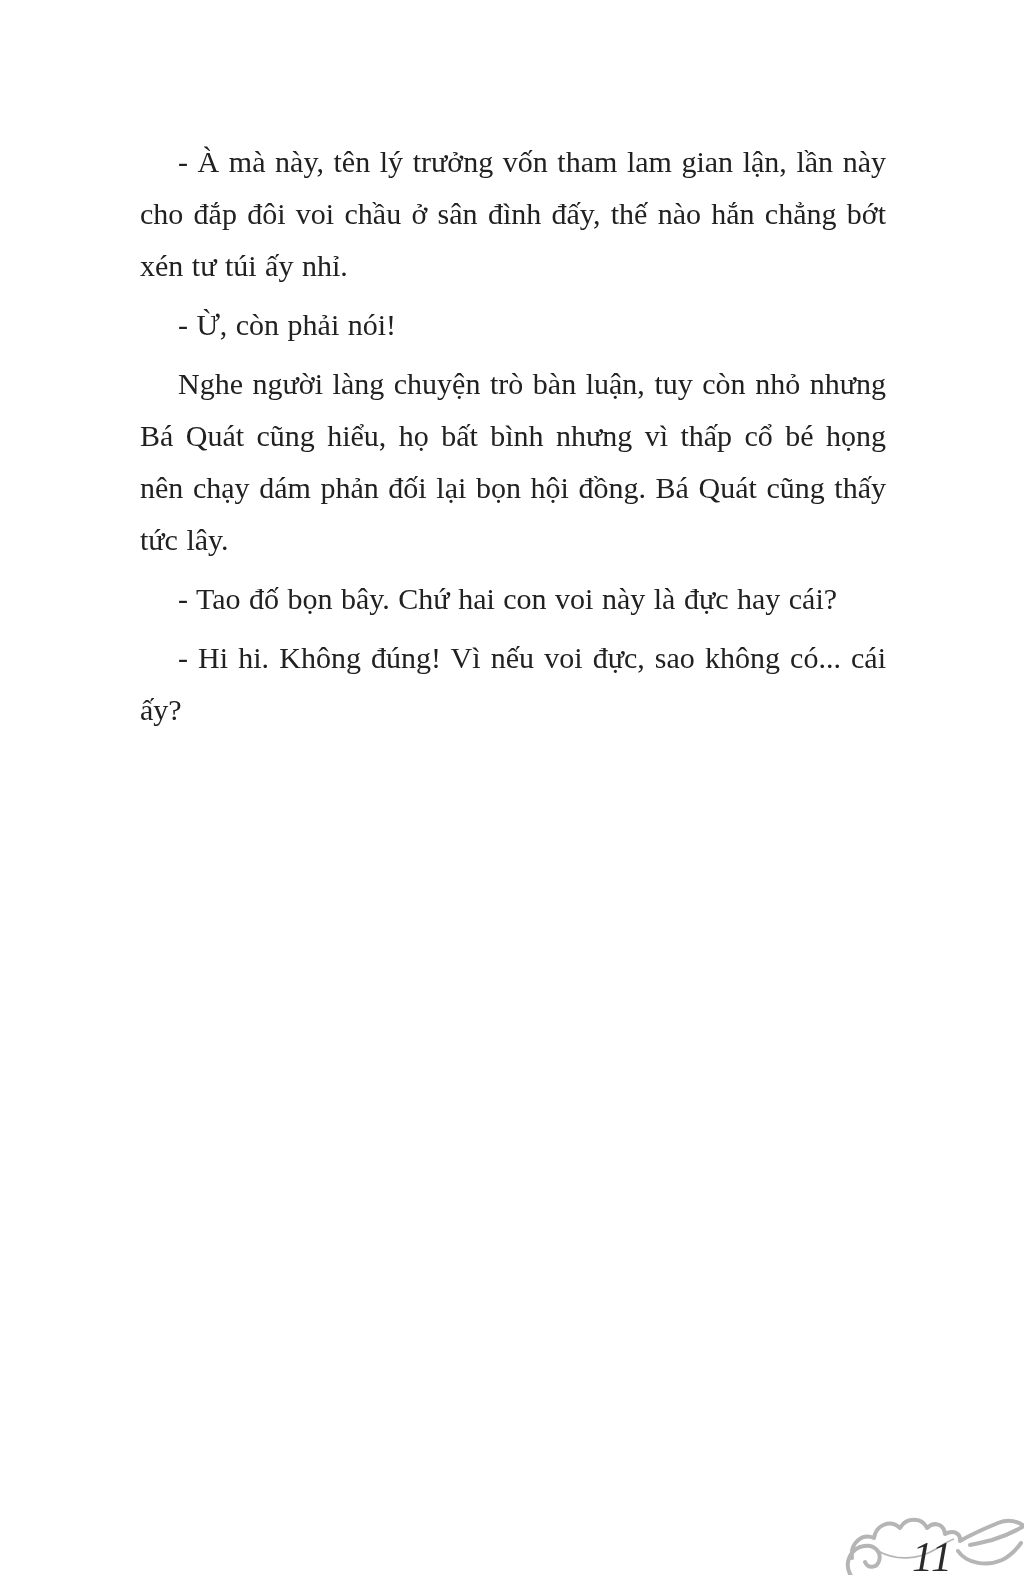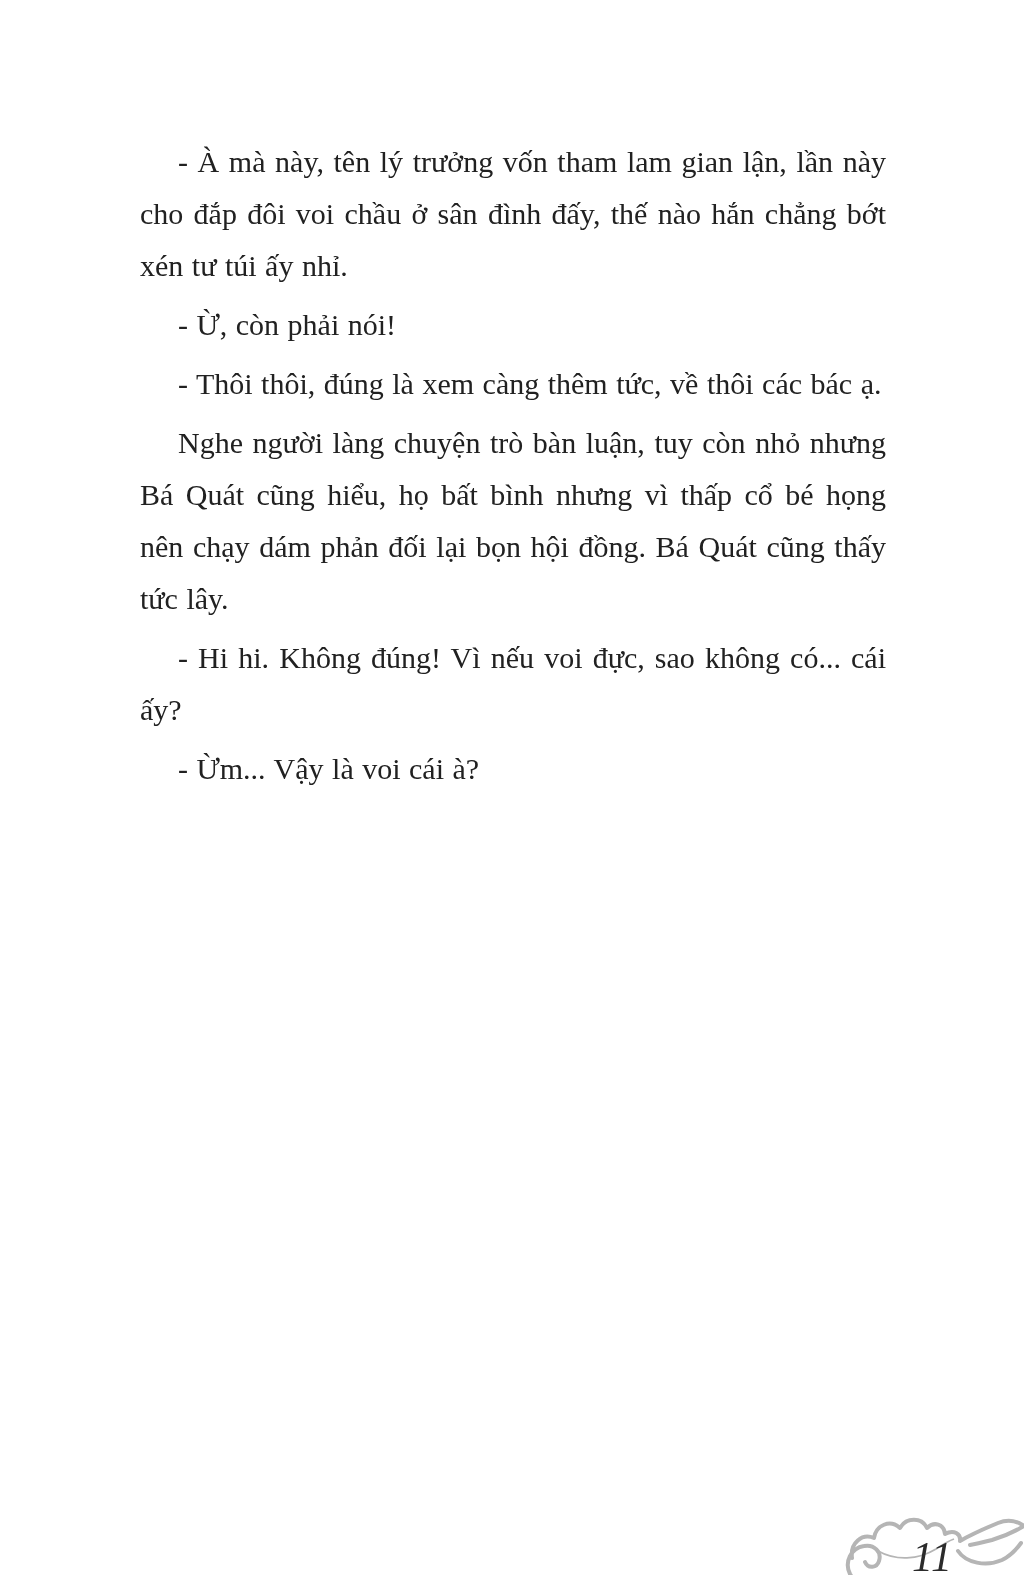--- a/index.html
+++ b/index.html
@@ -74,24 +74,23 @@
 </style>
 </head>
 <body>
 
 <div class="page">
 
   <main class="text-block">
 
   <p class="para">- À mà này, tên lý trưởng vốn tham lam gian lận, lần này cho đắp đôi voi chầu ở sân đình đấy, thế nào hắn chẳng bớt xén tư túi ấy nhỉ.</p>
       <p class="para">- Ừ, còn phải nói!</p>
-      <p class="para">- Thôi thôi, đúng là xem càng thêm tức, về thôi các bác ạ.</p>
       <p class="para">Nghe người làng chuyện trò bàn luận, tuy còn nhỏ nhưng Bá Quát cũng hiểu, họ bất bình nhưng vì thấp cổ bé họng nên chạy dám phản đối lại bọn hội đồng. Bá Quát cũng thấy tức lây.</p>
+      <p class="para">- Tao đố bọn bây. Chứ hai con voi này là đực hay cái?</p>
       <p class="para">- Hi hi. Không đúng! Vì nếu voi đực, sao không có... cái ấy?</p>
-      <p class="para">- Ừm... Vậy là voi cái à?</p>
     </main>
 
   <footer class="page-footer">
     <div class="ornament-wrap">
       <svg viewBox="0 0 200 90" width="200" height="90" aria-hidden="true">
         <g fill="none" stroke="var(--ornament-color)" stroke-width="4" stroke-linecap="round" stroke-linejoin="round">
 
           <path d="M 43 68 C 34 78, 15 77, 8 64 C 2 52, 9 38, 22 36 C 32 34, 40 42, 37 51 C 35 58, 26 59, 23 52"></path>
 
           <path d="M 10 48 C 8 33, 20 23, 32 28 C 34 15, 48 9, 58 18 C 64 7, 80 7, 85 18 C 92 11, 102 14, 103 24 C 112 19, 119 24, 118 31 C 130 24, 144 18, 156 13 C 166 9, 175 11, 182 16 C 172 22, 160 27, 150 30 C 142 32, 134 34, 128 35"></path>

